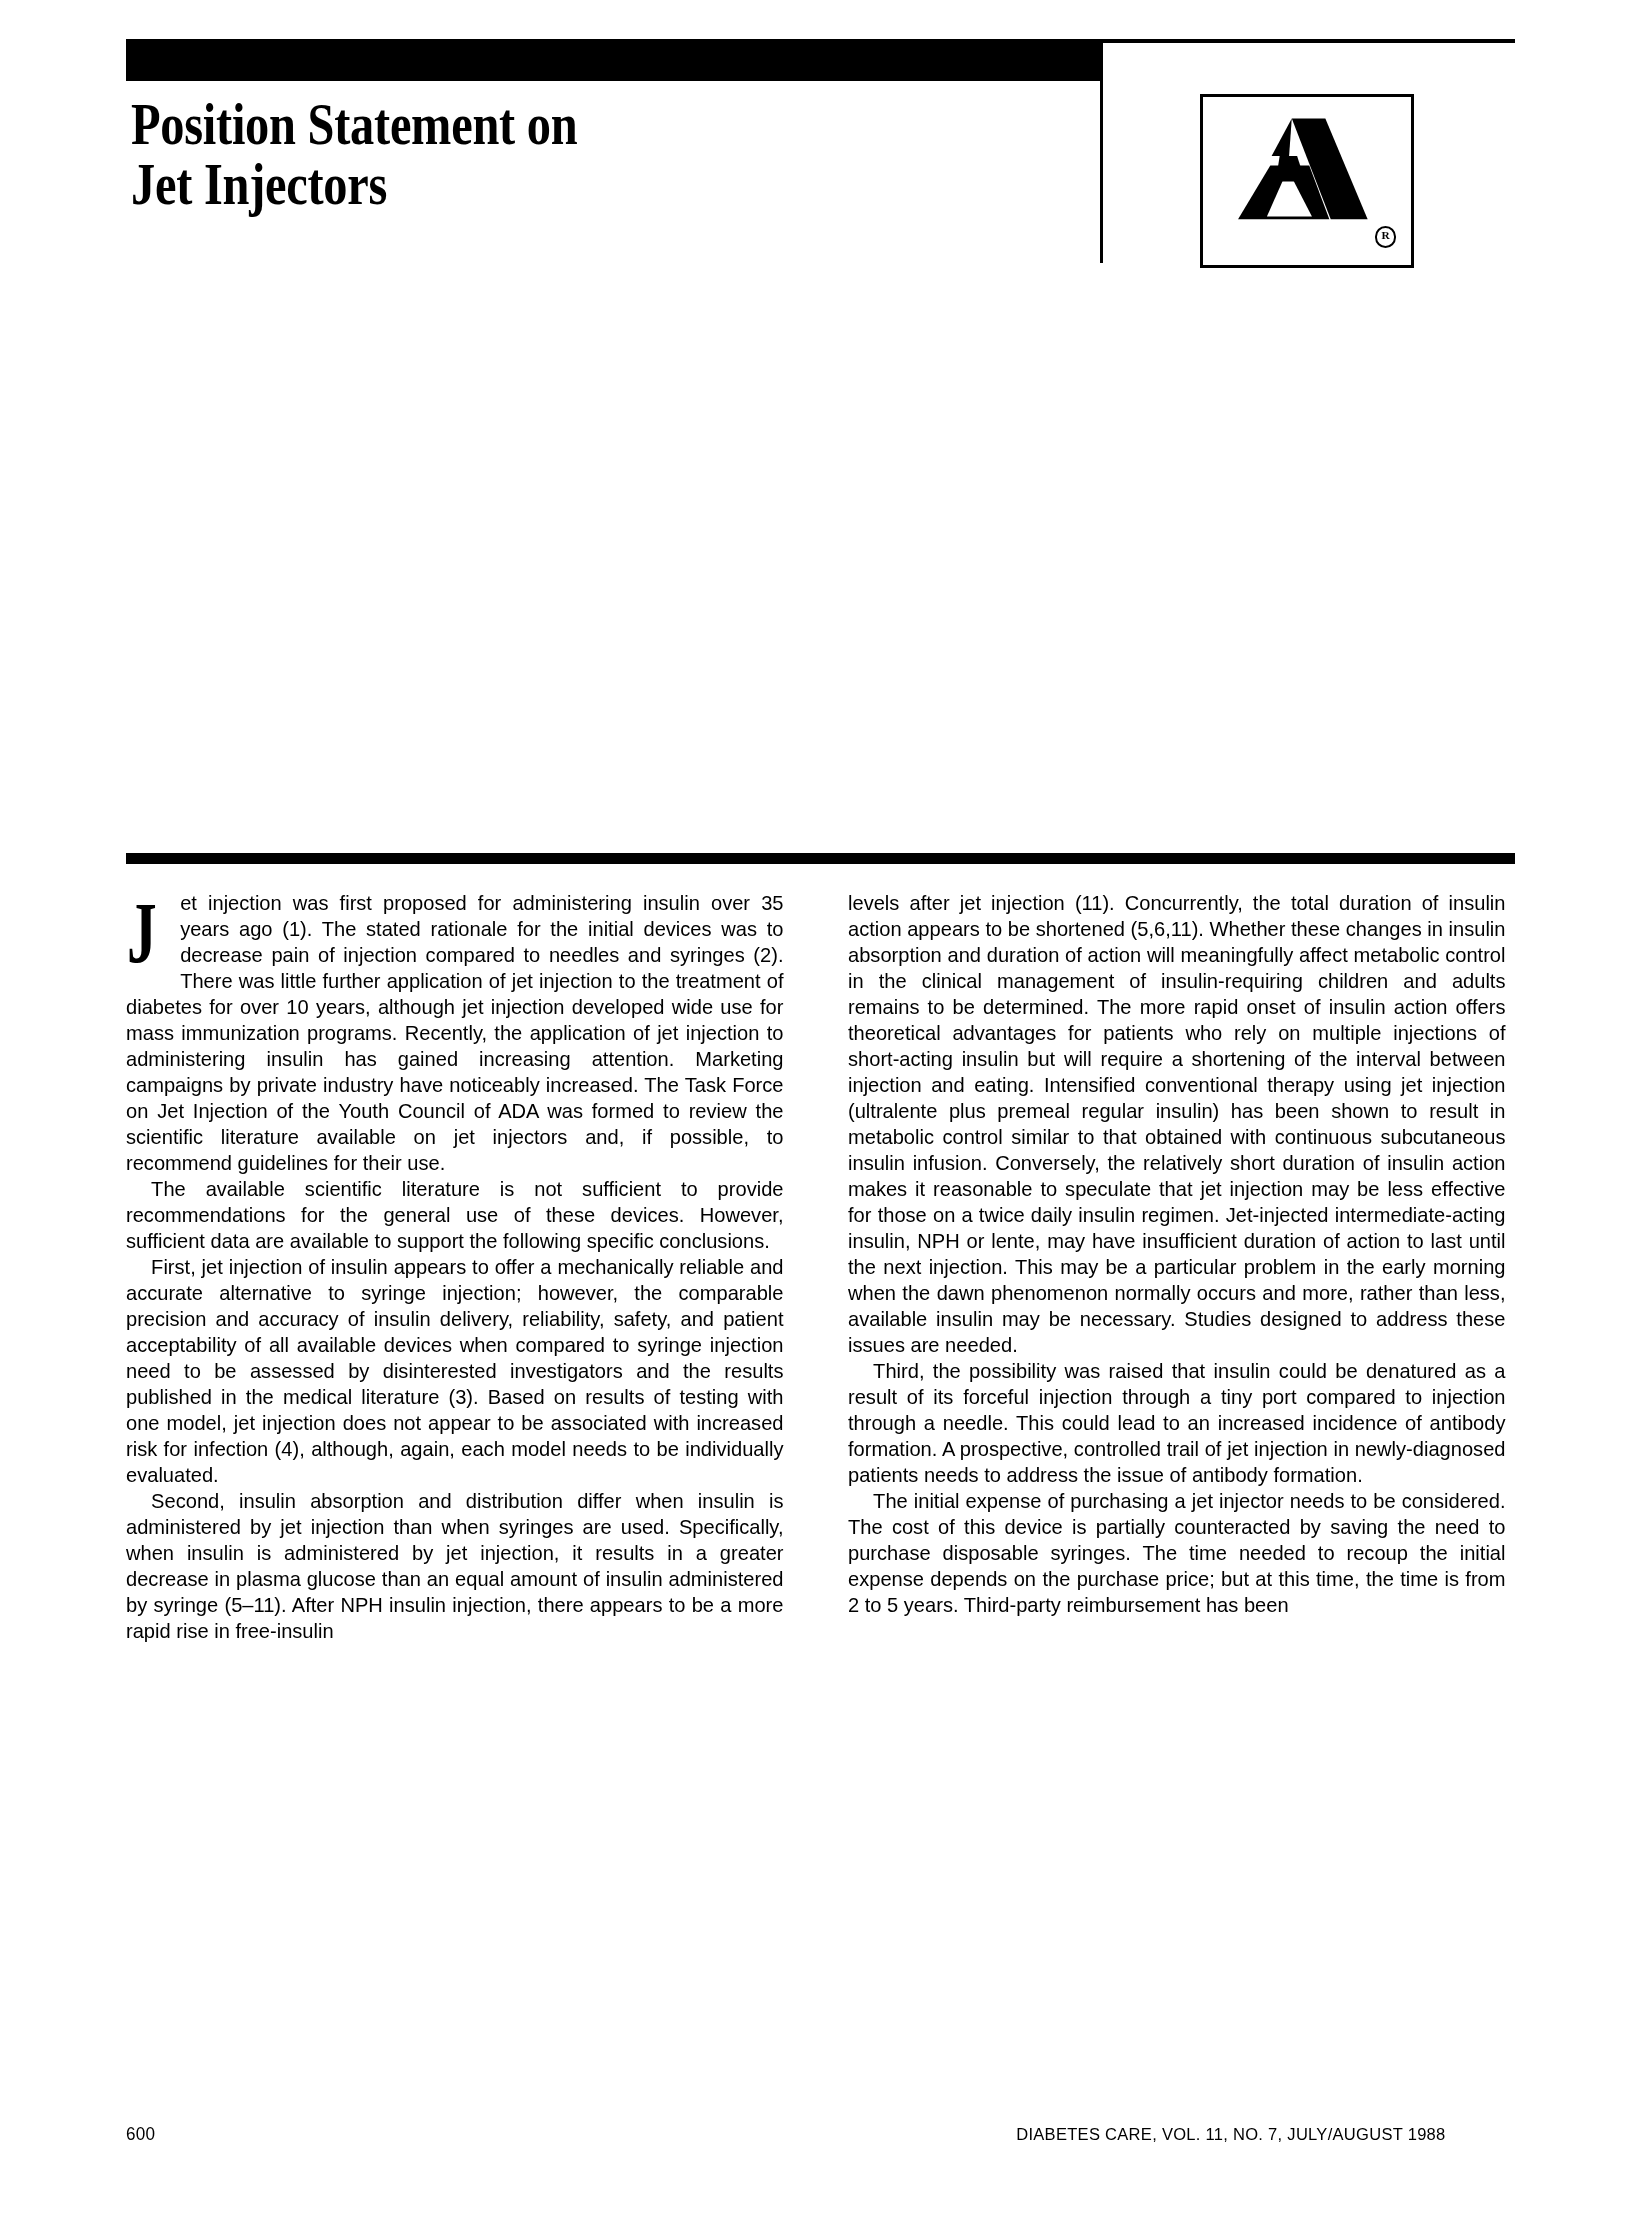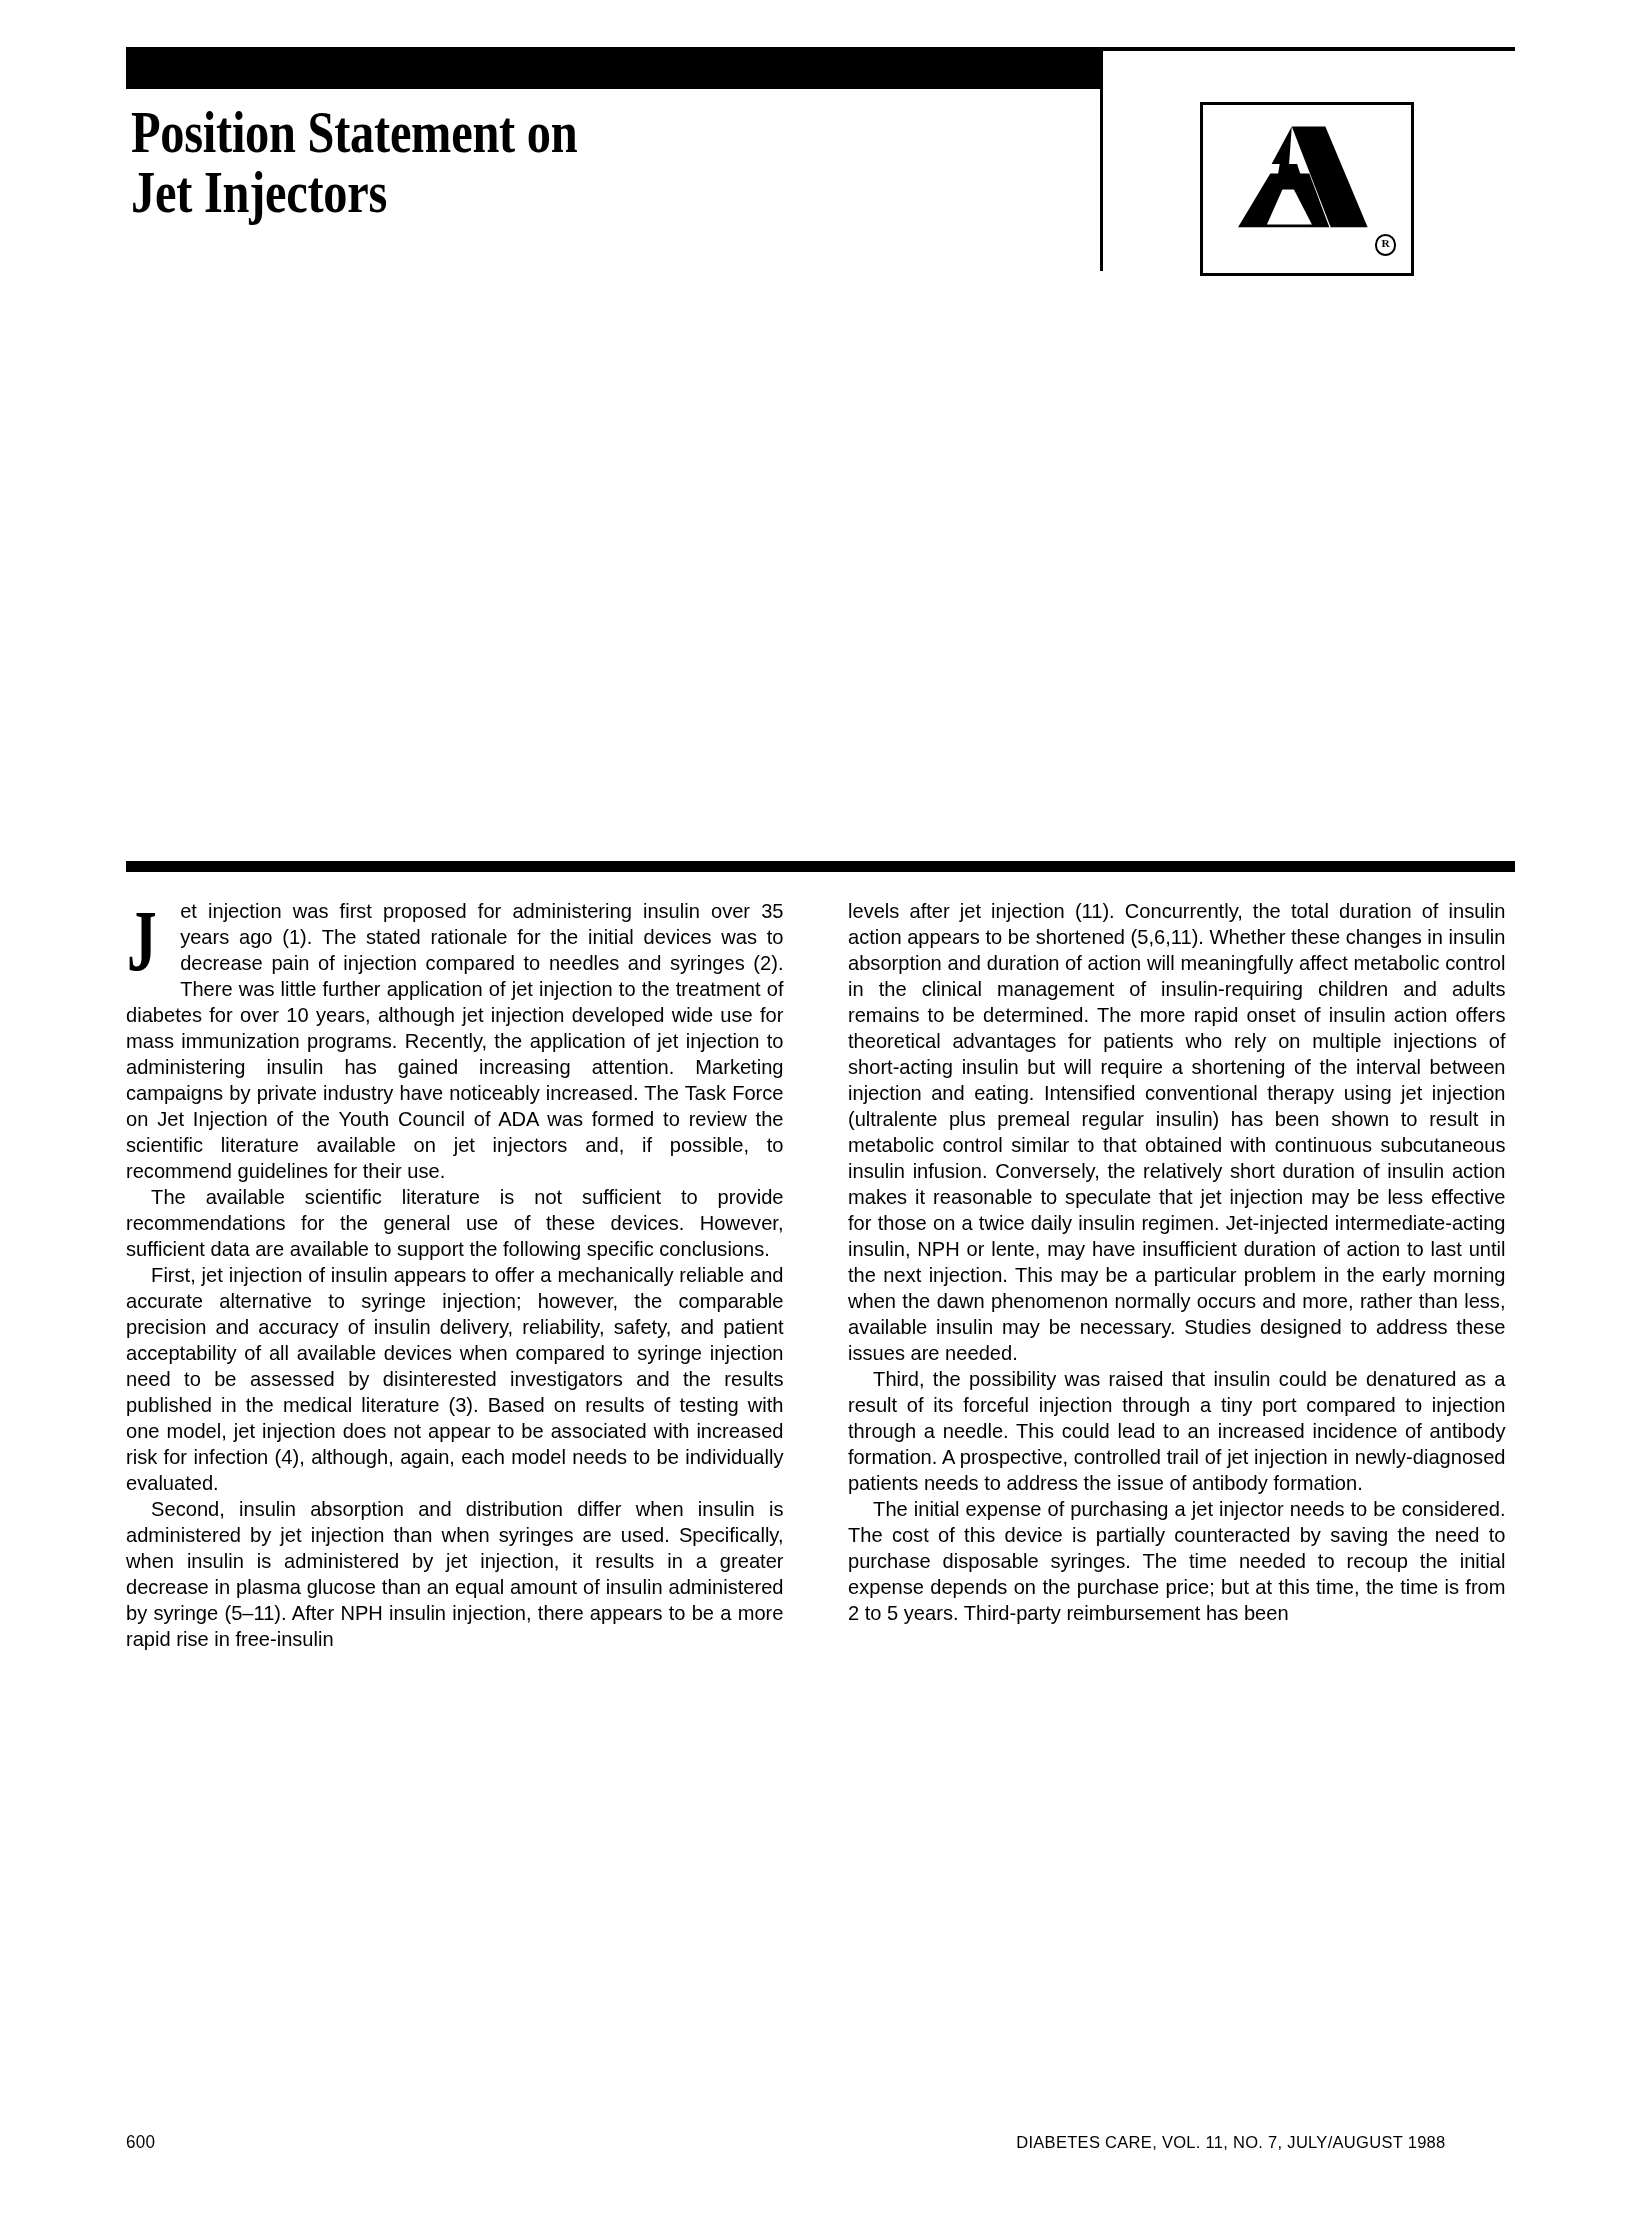--- a/index.html
+++ b/index.html
@@ -11,21 +11,21 @@
     width: 1647px;
     height: 2239px;
     position: relative;
     font-family: "Liberation Sans", sans-serif;
     color: #000000;
     overflow: hidden;
   }
 
   .page {
     position: absolute;
-    left: 0; top: 8px;
+    left: 0; top: 0;
     width: 1647px;
     height: 2091px;
     background: #fff;
   }
 
   
   .top-rule {
     position: absolute;
     left: 126px;
     top: 39px;

